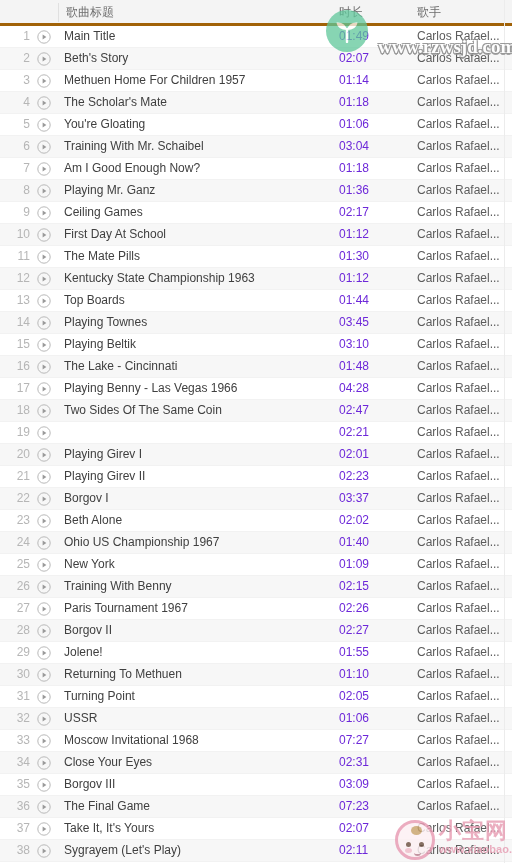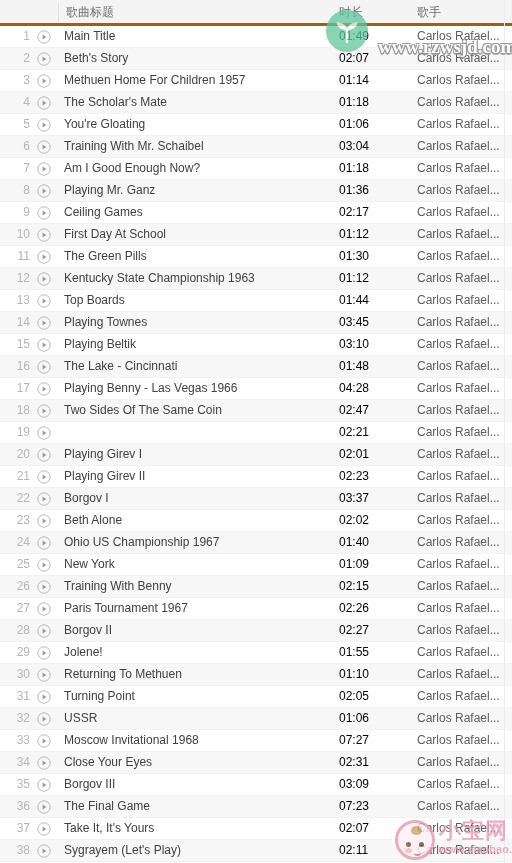--- a/index.html
+++ b/index.html
@@ -96,21 +96,21 @@
   }
   .cell-play svg { display: block; }
   .cell-title {
     left: 64px;
     width: 270px;
     color: #404040;
   }
   .cell-duration {
     left: 339px;
     width: 60px;
-    color: #000000;
+    color: #6d28d9;
   }
   .cell-artist {
     left: 417px;
     width: 86px;
     color: #5c5c5c;
   }
 
   
   .right-rule {
     position: absolute;
@@ -394,21 +394,21 @@
         <div class="cell cell-artist">Carlos Rafael...</div>
       </div>
       <div class="track-row">
         <div class="cell cell-index">11</div>
         <div class="cell cell-play">
           <svg width="14" height="14" viewBox="0 0 14 14" aria-hidden="true">
             <circle cx="7" cy="7" r="6.2" fill="none" stroke="#b9b9b9" stroke-width="1"></circle>
             <path d="M5.6 4.5 L9.4 7 L5.6 9.5 Z" fill="#9a9a9a"></path>
           </svg>
         </div>
-        <div class="cell cell-title">The Green Pills</div>
+        <div class="cell cell-title">The Mate Pills</div>
         <div class="cell cell-duration">01:30</div>
         <div class="cell cell-artist">Carlos Rafael...</div>
       </div>
       <div class="track-row alt">
         <div class="cell cell-index">12</div>
         <div class="cell cell-play">
           <svg width="14" height="14" viewBox="0 0 14 14" aria-hidden="true">
             <circle cx="7" cy="7" r="6.2" fill="none" stroke="#b9b9b9" stroke-width="1"></circle>
             <path d="M5.6 4.5 L9.4 7 L5.6 9.5 Z" fill="#9a9a9a"></path>
           </svg>

